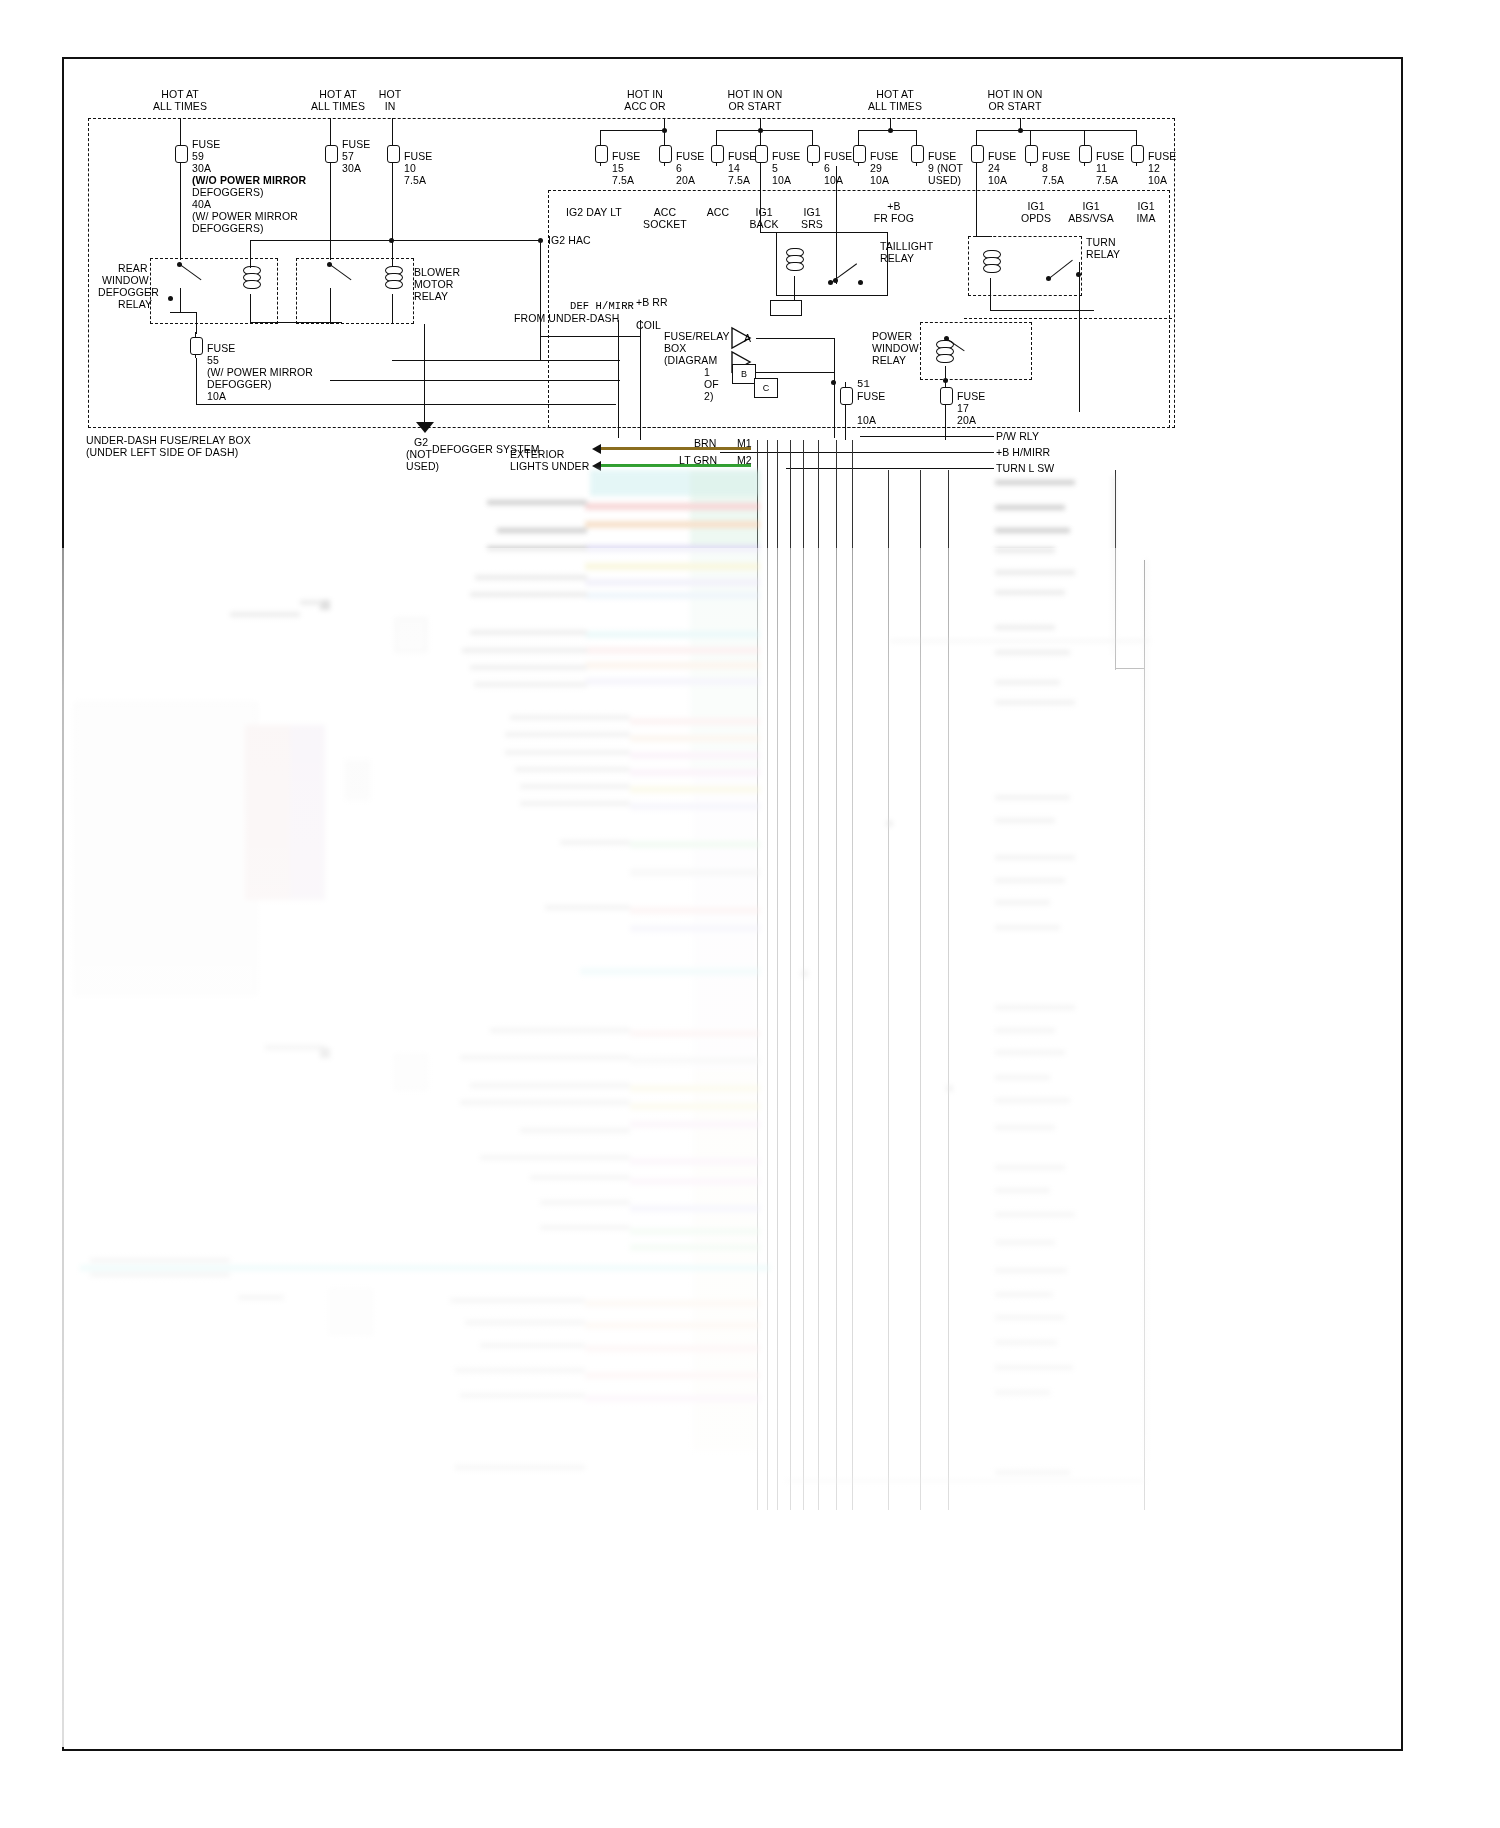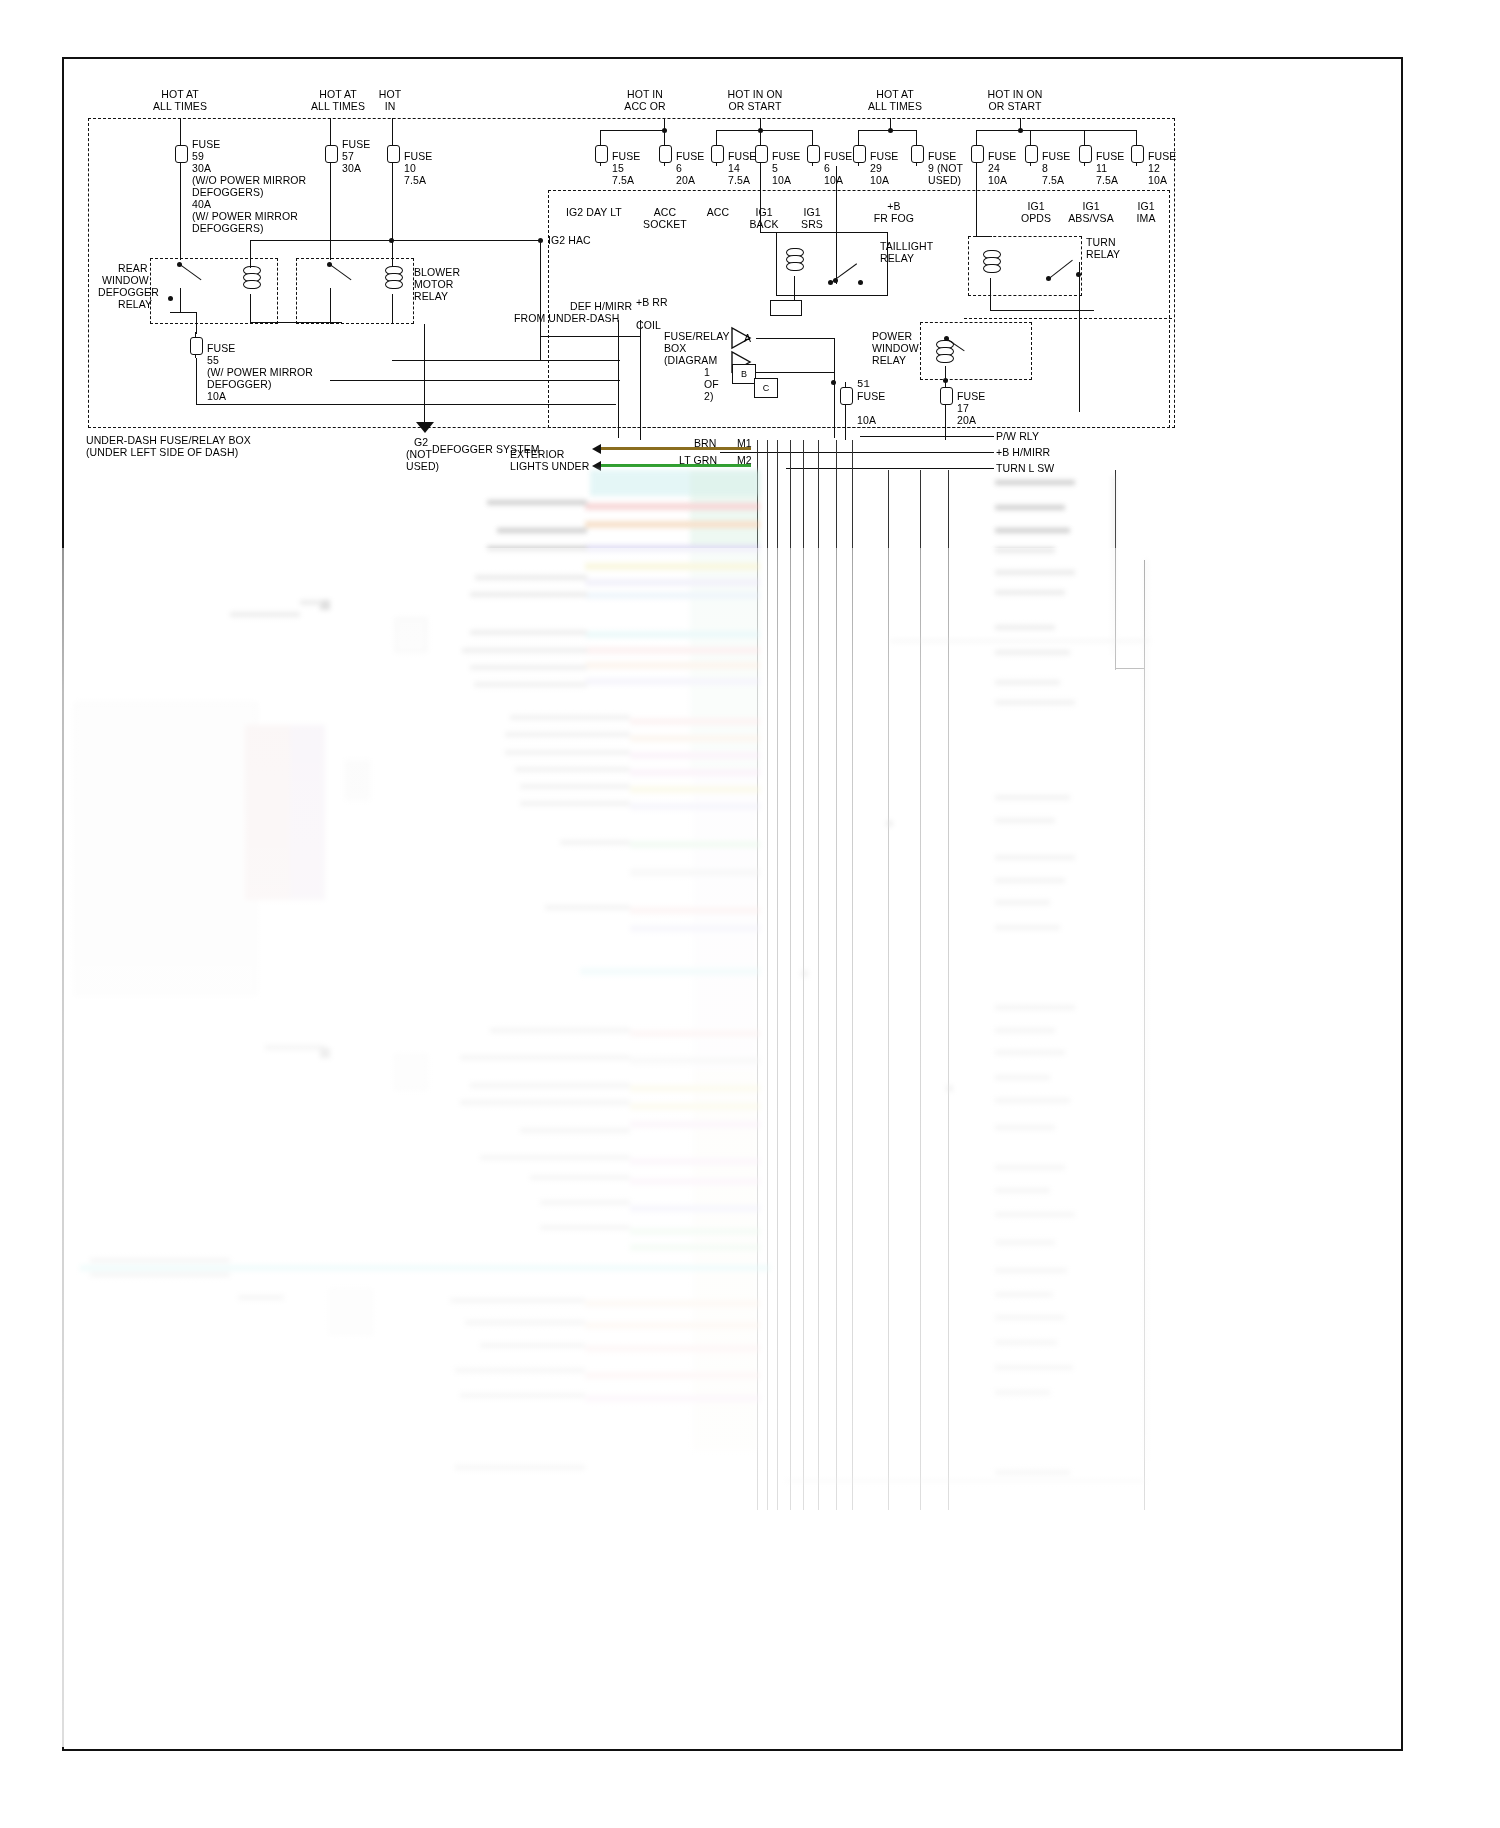--- a/index.html
+++ b/index.html
@@ -118,21 +118,21 @@
   <div class="vline" style="left:1136px;top:130px;height:12px;"></div>
   <div class="vline" style="left:1020px;top:118px;height:14px;"></div>
   <div class="dot" style="left:1018px;top:128px;"></div>
 
   <div class="fuse" style="left:175px;top:140px;">
       <div class="body"></div>
     </div>
   <div class="lbl" style="left:192px;top:138px;">FUSE</div>
   <div class="lbl" style="left:192px;top:150px;">59</div>
   <div class="lbl" style="left:192px;top:162px;">30A</div>
-  <div class="lbl" style="left:192px;top:174px;">(W/O POWER MIRROR</div>
+  <div class="lbl" style="left:192px;top:174px;font-weight:bold;">(W/O POWER MIRROR</div>
   <div class="lbl" style="left:192px;top:186px;">DEFOGGERS)</div>
   <div class="lbl" style="left:192px;top:198px;">40A</div>
   <div class="lbl" style="left:192px;top:210px;">(W/ POWER MIRROR</div>
   <div class="lbl" style="left:192px;top:222px;">DEFOGGERS)</div>
 
   <div class="fuse" style="left:325px;top:140px;">
       <div class="body"></div>
     </div>
   <div class="lbl" style="left:342px;top:138px;">FUSE</div>
   <div class="lbl" style="left:342px;top:150px;">57</div>
@@ -278,21 +278,21 @@
       <i style="top:7px"></i>
       <i style="top:14px"></i>
   </div>
   <div class="vline" style="left:392px;top:166px;height:100px;"></div>
   <div class="vline" style="left:392px;top:294px;height:30px;"></div>
   <div class="dot" style="left:389px;top:238px;"></div>
   <div class="hline" style="left:392px;top:240px;width:148px;"></div>
   <div class="dot" style="left:538px;top:238px;"></div>
   <div class="lbl" style="left:548px;top:234px;">IG2 HAC</div>
 
-  <div class="lbl" style="left:570px;top:300px;">DEF H/MIRR</div>
+  <div class="lbl" style="left:570px;top:300px;font-family:Liberation Mono, monospace;">DEF H/MIRR</div>
   <div class="lbl" style="left:636px;top:296px;">+B RR</div>
   <div class="lbl" style="left:636px;top:319px;">COIL</div>
   <div class="lbl" style="left:514px;top:312px;">FROM UNDER-DASH</div>
 
   <div class="fuse" style="left:190px;top:332px;">
       <div class="body"></div>
     </div>
   <div class="lbl" style="left:207px;top:342px;">FUSE</div>
   <div class="lbl" style="left:207px;top:354px;">55</div>
   <div class="lbl" style="left:207px;top:366px;">(W/ POWER MIRROR</div>

